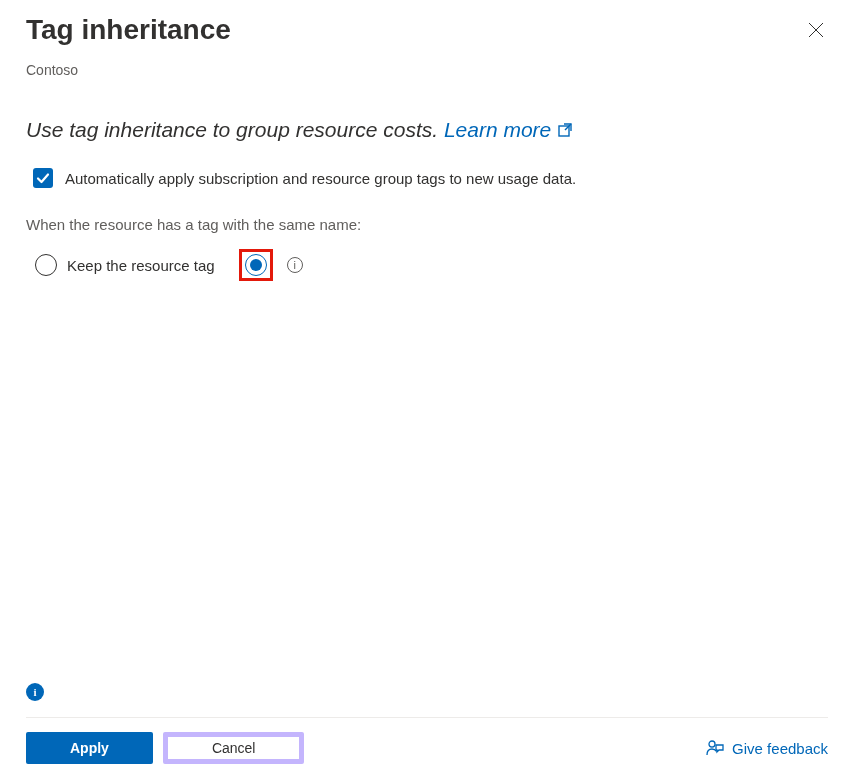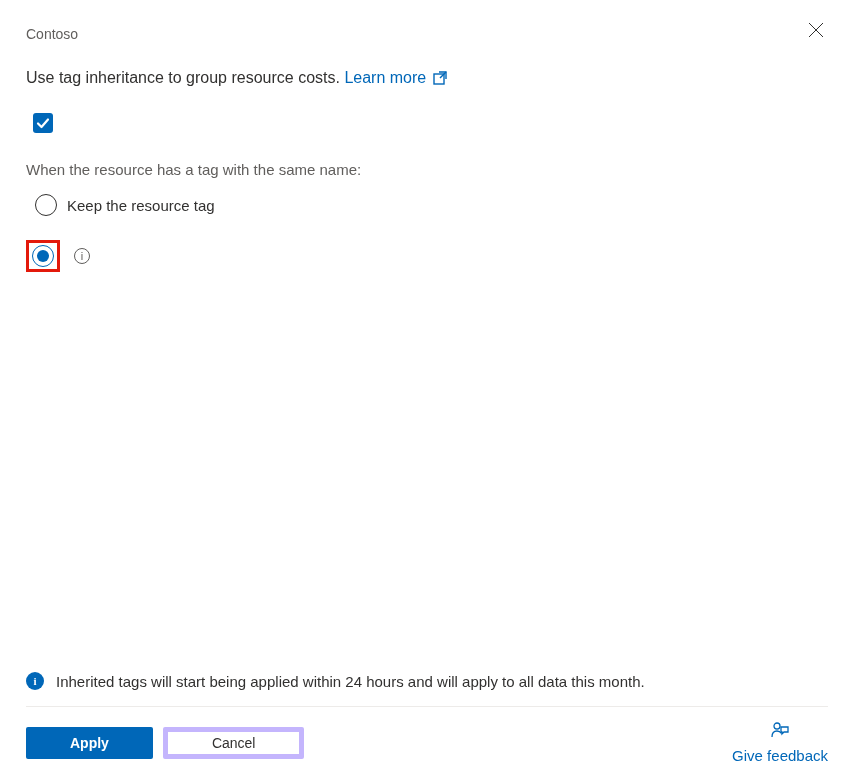--- a/index.html
+++ b/index.html
@@ -37,23 +37,24 @@
     .close-btn {
       cursor: pointer;
       padding: 4px;
       margin-top: 6px;
     }
     .close-btn svg {
       width: 16px;
       height: 16px;
     }
     .intro {
-      margin-top: 24px;
-      font-size: 16px;
-      color: #323130;
+      margin-top: 40px;
+      font-size: 21px;
+      color: #323130;
+      font-style: italic;
     }
     .learn-link {
       color: #0067b8;
       text-decoration: none;
       display: inline-flex;
       align-items: center;
       gap: 6px;
       cursor: pointer;
       justify-content: center;
     }
@@ -88,21 +89,21 @@
       color: #323130;
     }
     .conflict-label {
       margin-top: 28px;
       font-size: 15px;
       color: #605e5c;
     }
     .radio-group {
       margin-top: 16px;
       display: flex;
-      flex-direction: column;
+      flex-direction: row;
       gap: 24px;
     }
     .radio-row {
       display: flex;
       align-items: center;
       gap: 10px;
     }
     .radio {
       width: 22px;
       height: 22px;
@@ -205,32 +206,32 @@
       border: 5px solid #c4b5fd;
     }
     .feedback {
       margin-left: auto;
       color: #0067b8;
       display: inline-flex;
       align-items: center;
       gap: 8px;
       cursor: pointer;
       font-size: 15px;
-      flex-direction: column;
     }
     .feedback svg {
       width: 18px;
       height: 18px;
     }
   </style>
 </head>
 <body>
 
 <div class="header">
   <div>
+    <div class="title">Tag inheritance</div>
     <div class="subtitle">Contoso</div>
   </div>
   <div class="close-btn">
     <svg viewBox="0 0 16 16" stroke="#323130" stroke-width="1" fill="none">
       <line x1="1" y1="1" x2="15" y2="15"></line>
       <line x1="15" y1="1" x2="1" y2="15"></line>
     </svg>
   </div>
 </div>
 
@@ -246,20 +247,21 @@
     </svg>
   </a>
 </div>
 
 <div class="checkbox-row">
   <div class="checkbox">
     <svg viewBox="0 0 14 14" fill="none" stroke="#fff" stroke-width="2.2" stroke-linecap="round" stroke-linejoin="round">
       <polyline points="2,7.5 5.5,11 12,3.5"></polyline>
     </svg>
   </div>
+  <span class="checkbox-label">Automatically apply subscription and resource group tags to new usage data.</span>
 </div>
 
 <div class="conflict-label">When the resource has a tag with the same name:</div>
 
 <div class="radio-group">
   <div class="radio-row" style="padding-left:9px;">
     <div class="radio"></div>
     <span class="radio-label">Keep the resource tag</span>
   </div>
   <div class="radio-row">
@@ -267,21 +269,20 @@
       <div class="radio selected"></div>
     </span>
     <span class="info-icon">i</span>
   </div>
 </div>
 
 <div class="spacer"></div>
 
 <div class="info-banner">
   <div class="info-circle">i</div>
-  <span>Inherited tags will start being applied within 24 hours and will apply to all data this month.</span>
 </div>
 
 <div class="footer">
   <button class="btn btn-primary">Apply</button>
   <button class="btn btn-secondary">Cancel</button>
   <div class="feedback">
     <svg viewBox="0 0 18 18" fill="none" stroke="#0067b8" stroke-width="1.3">
       <circle cx="6" cy="5" r="3"></circle>
       <path d="M1 16 C1 12 3 10 6 10 C8 10 9.5 11 10.5 12.5"></path>
       <path d="M10 6 L17 6 L17 11 L13 11 L11 13 L11 11 L10 11 Z"></path>

